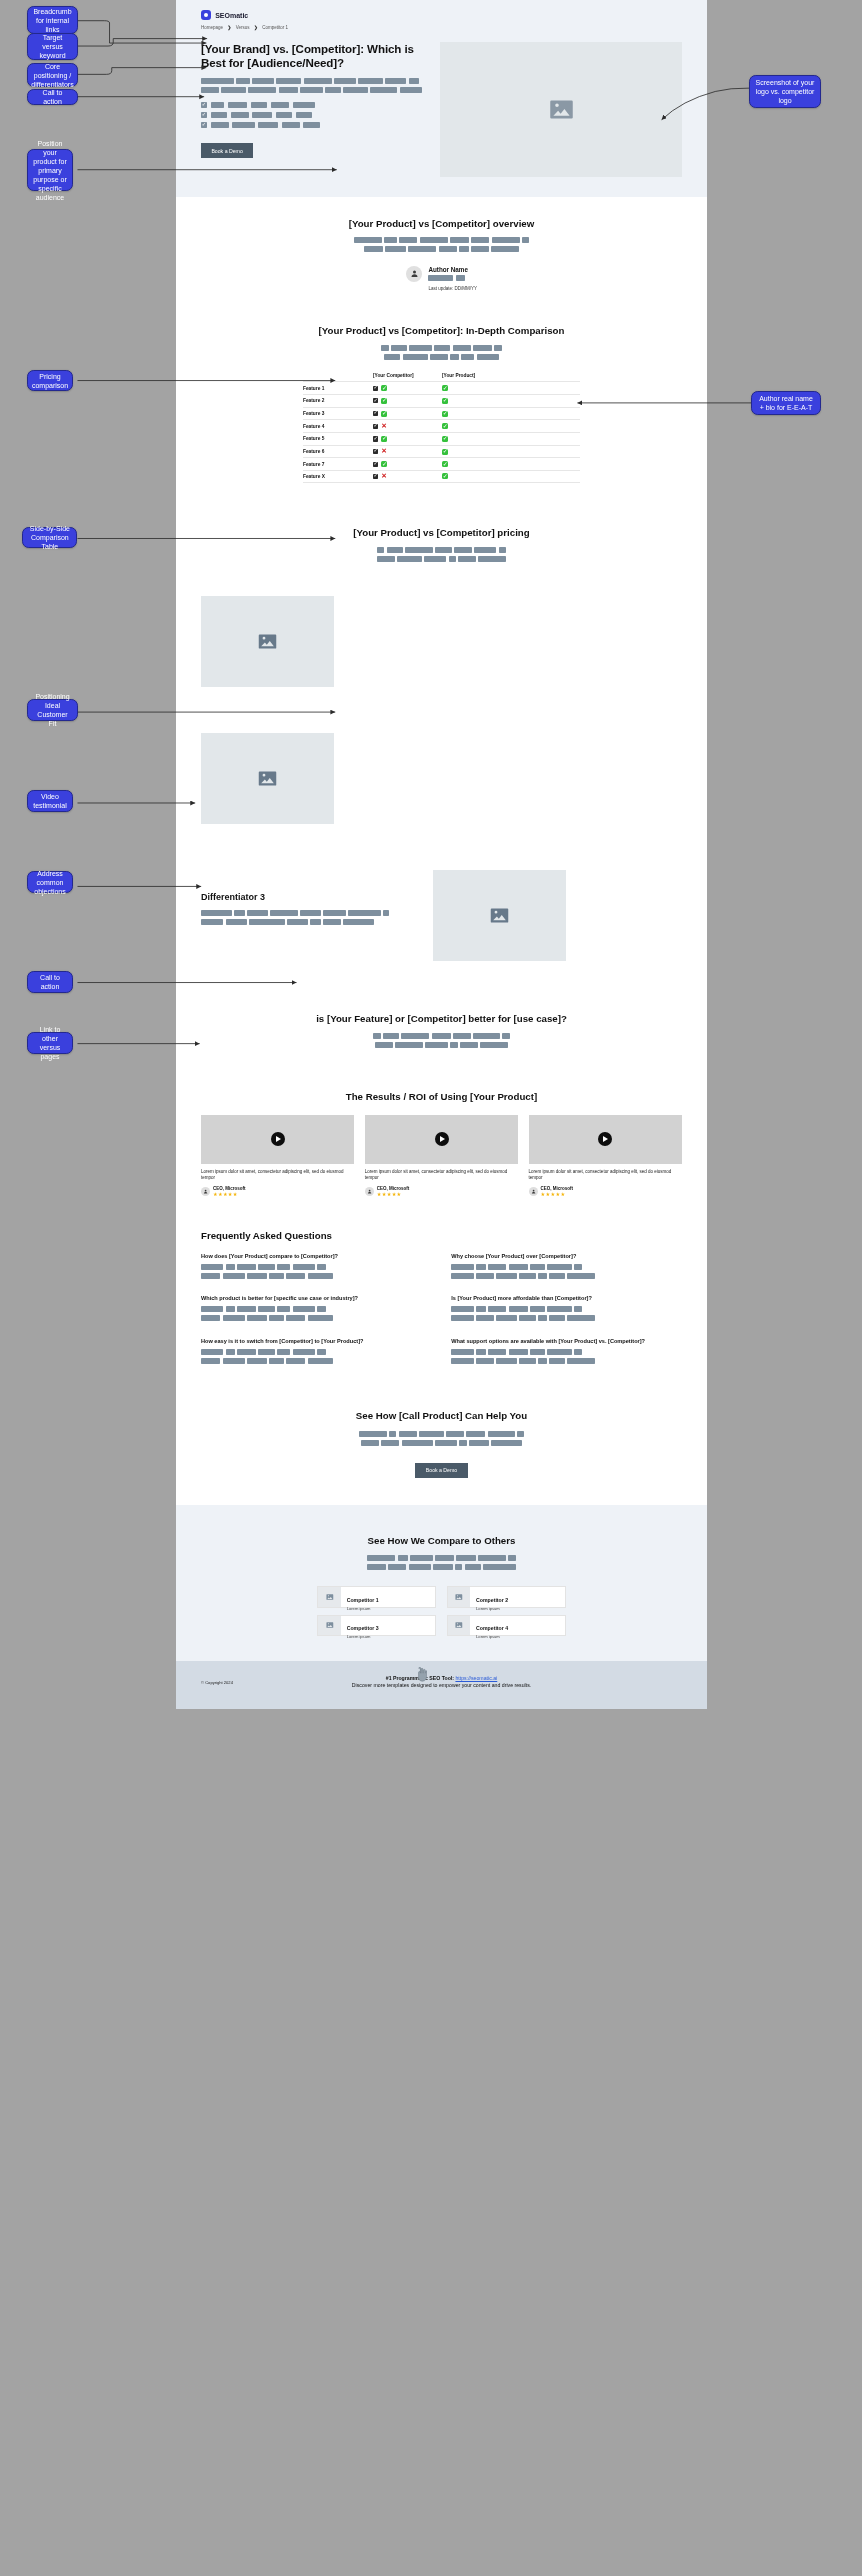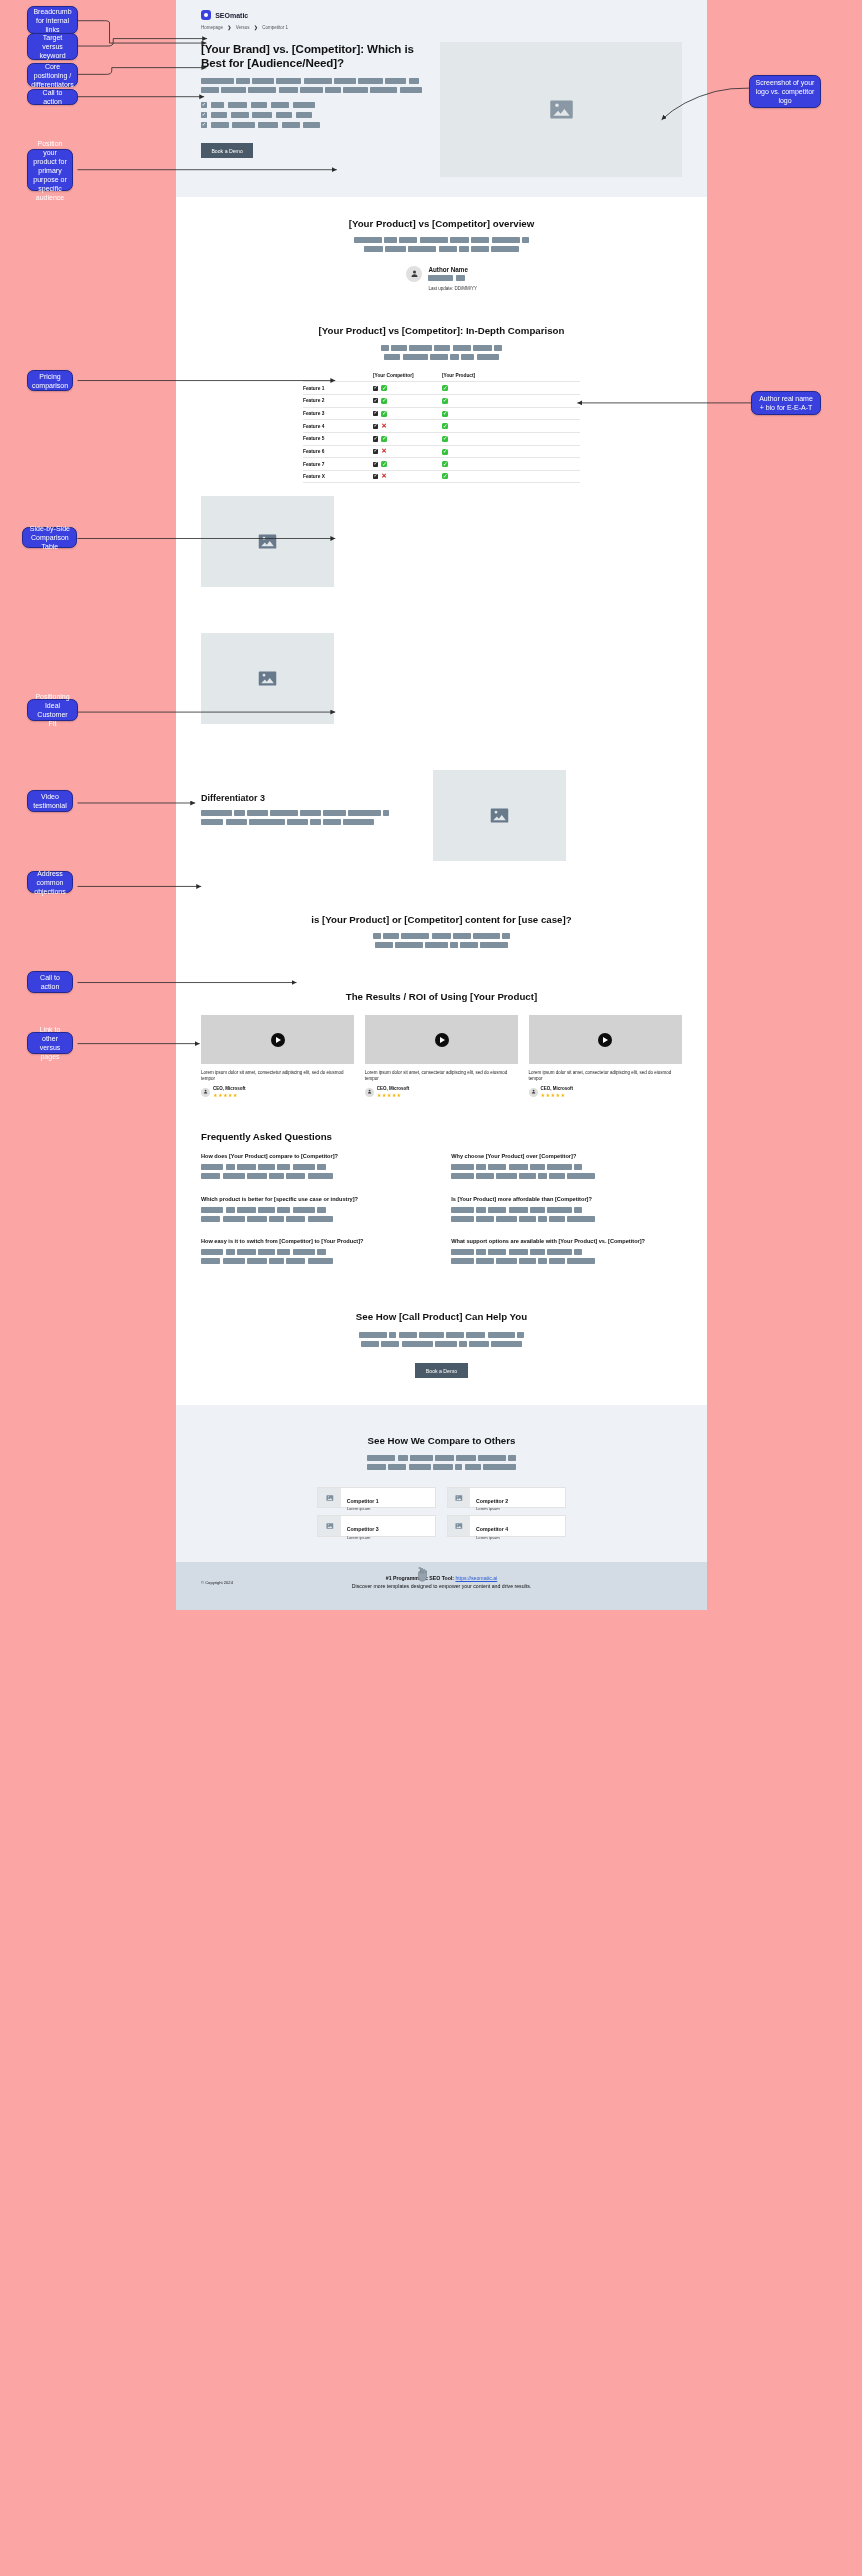--- a/index.html
+++ b/index.html
@@ -3,21 +3,21 @@
 <meta charset="utf-8">
 <style>
   * { box-sizing: border-box; margin: 0; padding: 0; }
   html, body {
     width: 862px;
     height: 2576px;
     background: #f2f2f1;
     font-family: "Liberation Sans", sans-serif;
     overflow: hidden;
   }
-  #canvas { position: relative; width: 862px; height: 2576px; background: #fca5a5; text-decoration: underline; }
+  #canvas { position: relative; width: 862px; height: 2576px; background: #a3a3a3; text-decoration: underline; }
 
   
   .page { position: absolute; left: 176px; top: 0; width: 531px; }
   .band-hero   { background: #eef2f7; }
   .band-white  { background: #ffffff; }
   .band-foot   { background: #d3dbe4; }
 
   .wrap { width: 531px; padding: 0 25px; }
 
   
@@ -371,20 +371,44 @@
                 </span>
                 <span class="ct-cell">
                   <span class="tick"></span>
                 </span>
               </div>
             </div>
         </div>
       </div>
     </div>
 
+    <div class="band-white">
+      <div class="wrap" style="padding-top:31px;padding-bottom:31px">
+        <div class="h2">[Your Product] vs [Competitor] pricing</div>
+        <div style="padding-top:7.5px">
+          <div class="skrow center">
+              <i class="sk" style="width:7.5px"></i>
+              <i class="sk" style="width:16.4px"></i>
+              <i class="sk" style="width:28px"></i>
+              <i class="sk" style="width:16.4px"></i>
+              <i class="sk" style="width:18px"></i>
+              <i class="sk" style="width:22.4px"></i>
+              <i class="sk" style="width:7.5px"></i>
+            </div>
+          <div class="skrow center">
+              <i class="sk" style="width:18px"></i>
+              <i class="sk" style="width:25px"></i>
+              <i class="sk" style="width:22.4px"></i>
+              <i class="sk" style="width:7.5px"></i>
+              <i class="sk" style="width:18px"></i>
+              <i class="sk" style="width:28px"></i>
+            </div>
+        </div>
+      </div>
+    </div>
 
     <div class="band-white">
       <div class="wrap" style="padding-bottom:9px">
 
         <div class="diff">
           <div class="img-ph" style="width:133px;height:91px">
             <span class="img-glyph">
               <svg width="25" height="21" viewBox="0 0 24 24" fill="#67798a">
                   <path d="M3 4h18a1 1 0 011 1v14a1 1 0 01-1 1H3a1 1 0 01-1-1V5a1 1 0 011-1zm1.8 13.5h14.4l-4.6-6-3.4 4.3-2.2-2.6-4.2 4.3zM8 9.8a1.6 1.6 0 100-3.2 1.6 1.6 0 000 3.2z"></path>
                 </svg>
@@ -431,21 +455,21 @@
                   <path d="M3 4h18a1 1 0 011 1v14a1 1 0 01-1 1H3a1 1 0 01-1-1V5a1 1 0 011-1zm1.8 13.5h14.4l-4.6-6-3.4 4.3-2.2-2.6-4.2 4.3zM8 9.8a1.6 1.6 0 100-3.2 1.6 1.6 0 000 3.2z"></path>
                 </svg>
             </span>
           </div>
         </div>
       </div>
     </div>
 
     <div class="band-white">
       <div class="wrap" style="padding-top:24px;padding-bottom:19.4px">
-        <div class="h2">is [Your Product] or [Competitor] content for [use case]?</div>
+        <div class="h2">is [Your Feature] or [Competitor] better for [use case]?</div>
         <div style="padding-top:7.5px">
           <div class="skrow center">
               <i class="sk" style="width:7.5px"></i>
               <i class="sk" style="width:16.4px"></i>
               <i class="sk" style="width:28px"></i>
               <i class="sk" style="width:19.4px"></i>
               <i class="sk" style="width:18px"></i>
               <i class="sk" style="width:27px"></i>
               <i class="sk" style="width:7.5px"></i>
             </div>

